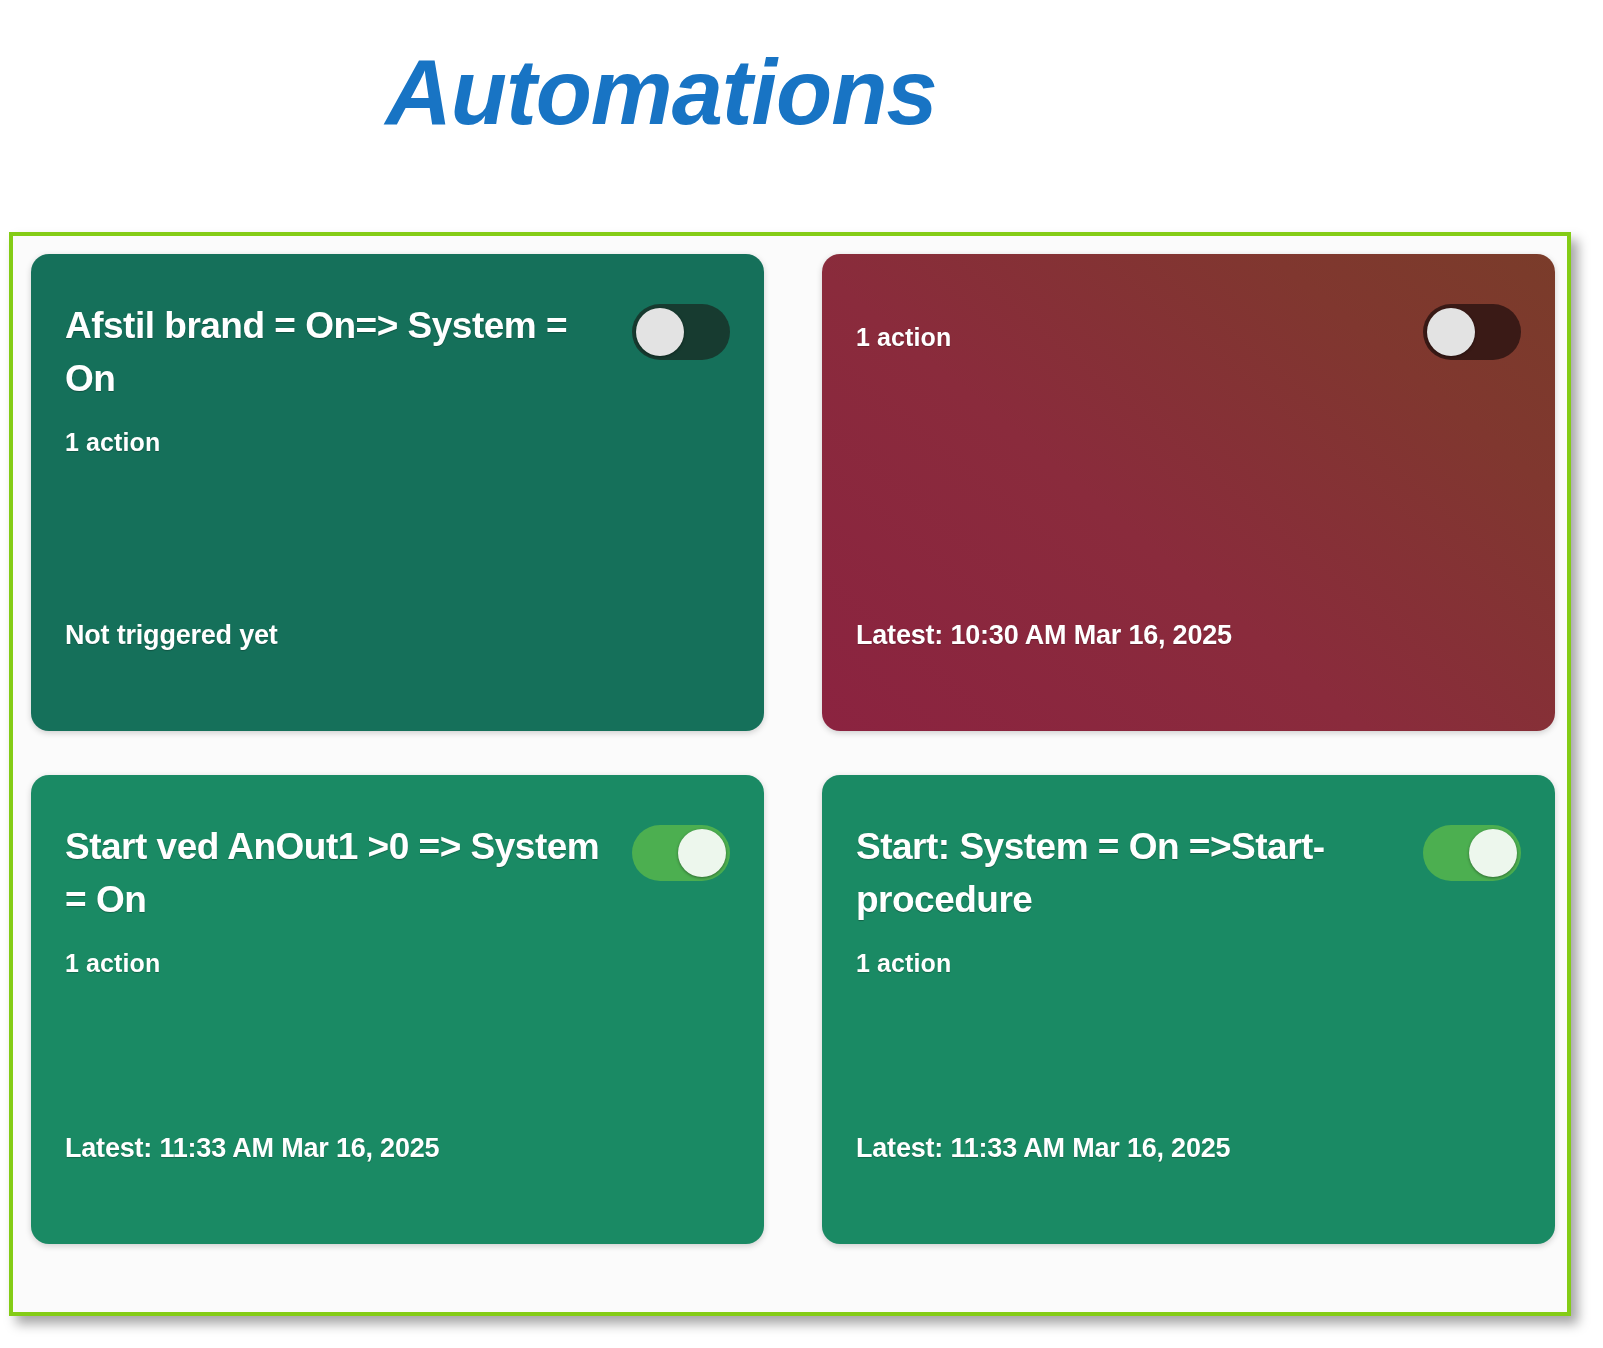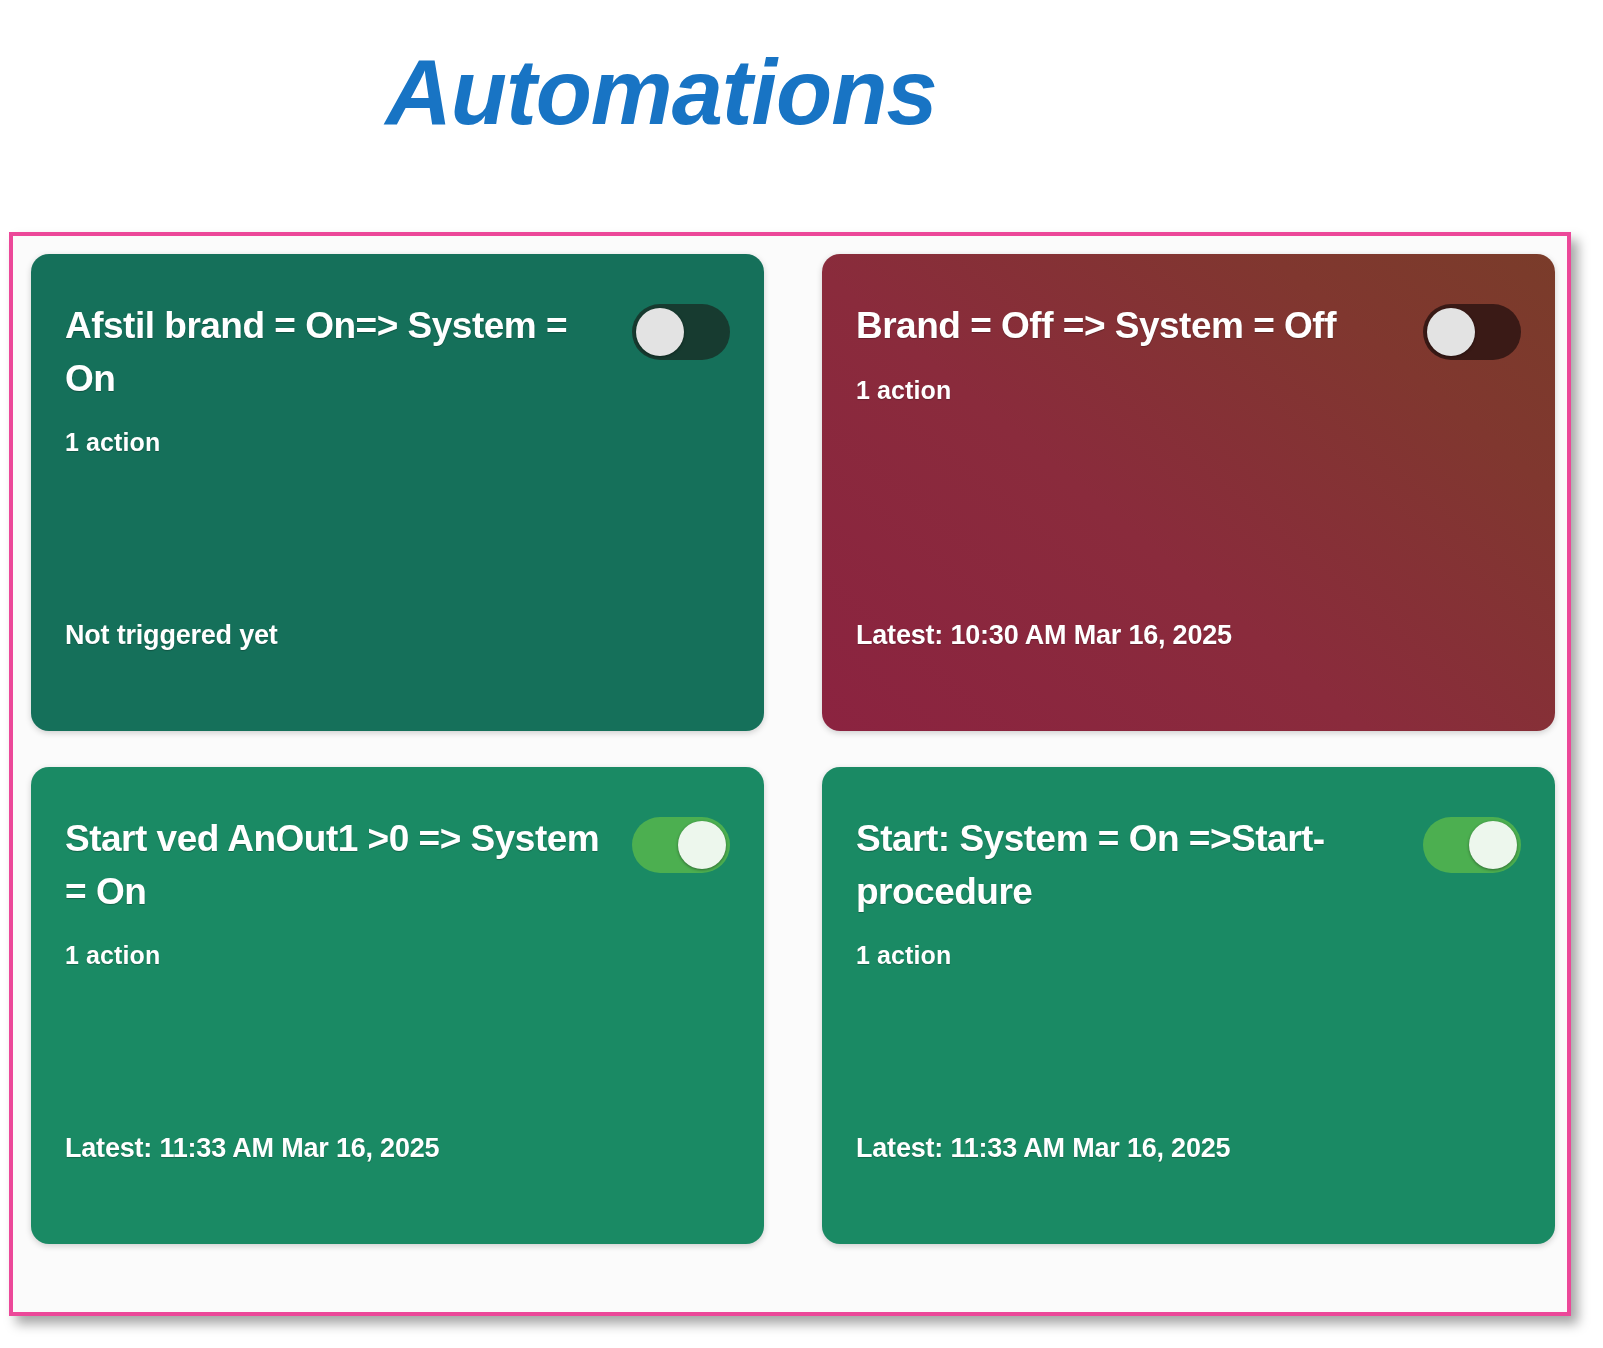--- a/index.html
+++ b/index.html
@@ -32,21 +32,21 @@
   }
 
   
   .panel {
     position: absolute;
     left: 9px;
     top: 232px;
     width: 1562px;
     height: 1084px;
     box-sizing: border-box;
-    border: 4px solid #ec4899;
+    border: 4px solid #84cc16;
     background: #fbfbfb;
     box-shadow: 7px 8px 11px rgba(0,0,0,0.35);
   }
 
   .grid {
     position: absolute;
     left: 18px;
     top: 18px;
     width: 1524px;
     height: 1046px;
@@ -61,21 +61,21 @@
   .card {
     position: relative;
     border-radius: 18px;
     box-sizing: border-box;
     padding: 46px 34px 30px 34px;
     color: #ffffff;
     overflow: hidden;
     box-shadow: 0 2px 6px rgba(0,0,0,0.18);
   }
   .card.green-dark  { background: #15705A; }
-  .card.green-light { background: #1A8A64; }
+  .card.green-light { background: #1A8A64; margin-top: 8px; }
   .card.maroon {
     background: linear-gradient(40deg, #8B2340 0%, #8A2B3C 42%, #80372F 78%, #7A3C2A 100%);
   }
 
   .card-head {
     display: flex;
     align-items: flex-start;
     justify-content: space-between;
     gap: 14px;
   }
@@ -151,21 +151,20 @@
         <div class="toggle off">
           <div class="knob"></div>
         </div>
       </div>
       <div class="card-footer">Not triggered yet</div>
     </div>
 
     <div class="card maroon">
       <div class="card-head">
         <div>
-          <div class="card-title">Brand = Off =&gt; System = Off</div>
           <div class="card-actions">1 action</div>
         </div>
         <div class="toggle off maroon-track">
           <div class="knob"></div>
         </div>
       </div>
       <div class="card-footer">Latest: 10:30 AM Mar 16, 2025</div>
     </div>
 
     <div class="card green-light">

